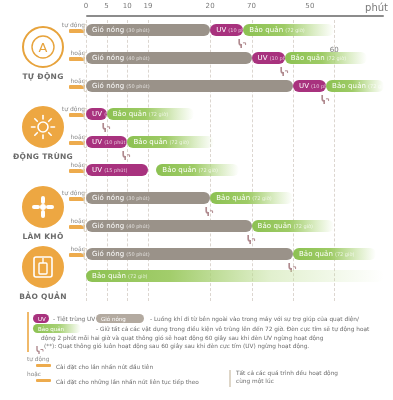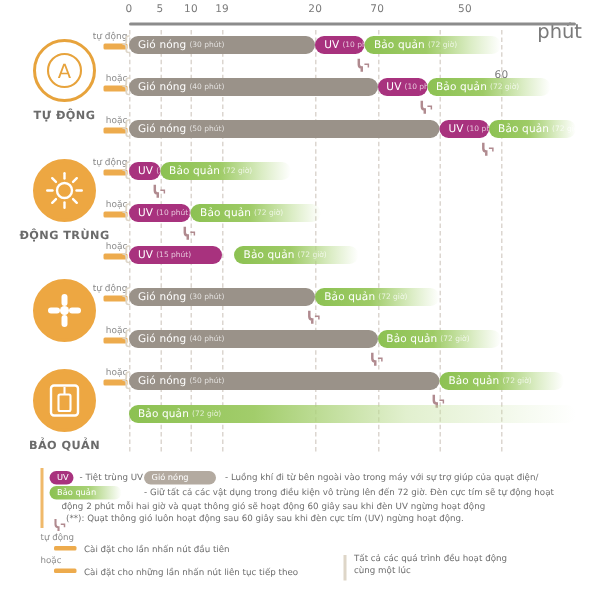--- a/index.html
+++ b/index.html
@@ -9,21 +9,21 @@
     color:#5d5d5d;overflow:hidden;position:relative;
   }
   #chart{position:absolute;left:0;top:0;width:393px;height:400px;}
 
   
   .axis-wrap{position:absolute;left:86px;top:2px;width:300px;height:20px;}
   .tick-label{
     position:absolute;top:0;font-size:7px;color:#7a7a7a;
     transform:translateX(-50%);white-space:nowrap;letter-spacing:.2px;
   }
-  .axis-unit{position:absolute;top:12px;right:-2px;font-size:13px;color:#7a7a7a;}
+  .axis-unit{position:absolute;top:0;right:-2px;font-size:10px;color:#7a7a7a;}
   .axis-line{
     position:absolute;left:86px;top:15px;width:298px;height:2px;
     background:#8c8c8c;border-radius:1px;
   }
   .gridline{
     position:absolute;top:20px;width:1px;height:281px;
     border-left:1px dashed #dcd6d0;
   }
 
   
@@ -172,20 +172,21 @@
           <svg width="26" height="26" viewBox="0 0 26 26">
             <g fill="currentColor">
               <rect x="11" y="2" width="4" height="8" rx="2"></rect>
               <rect x="11" y="16" width="4" height="8" rx="2"></rect>
               <rect x="2" y="11" width="8" height="4" rx="2"></rect>
               <rect x="16" y="11" width="8" height="4" rx="2"></rect>
               <circle cx="13" cy="13" r="3"></circle>
             </g>
           </svg>
         </div>
+        <div class="mode-name">LÀM KHÔ</div>
       </div>
       <div class="mode" style="top: 246px;">
         <div class="mode-badge filled">
           <svg width="26" height="26" viewBox="0 0 26 26">
             <rect x="4" y="3" width="18" height="20" rx="2" fill="none" stroke="currentColor" stroke-width="1.6"></rect>
             <rect x="9" y="9" width="8" height="11" rx="1" fill="none" stroke="currentColor" stroke-width="1.4"></rect>
             <line x1="13" y1="4" x2="13" y2="9" stroke="currentColor" stroke-width="1.4"></line>
           </svg>
         </div>
         <div class="mode-name">BẢO QUẢN</div>

